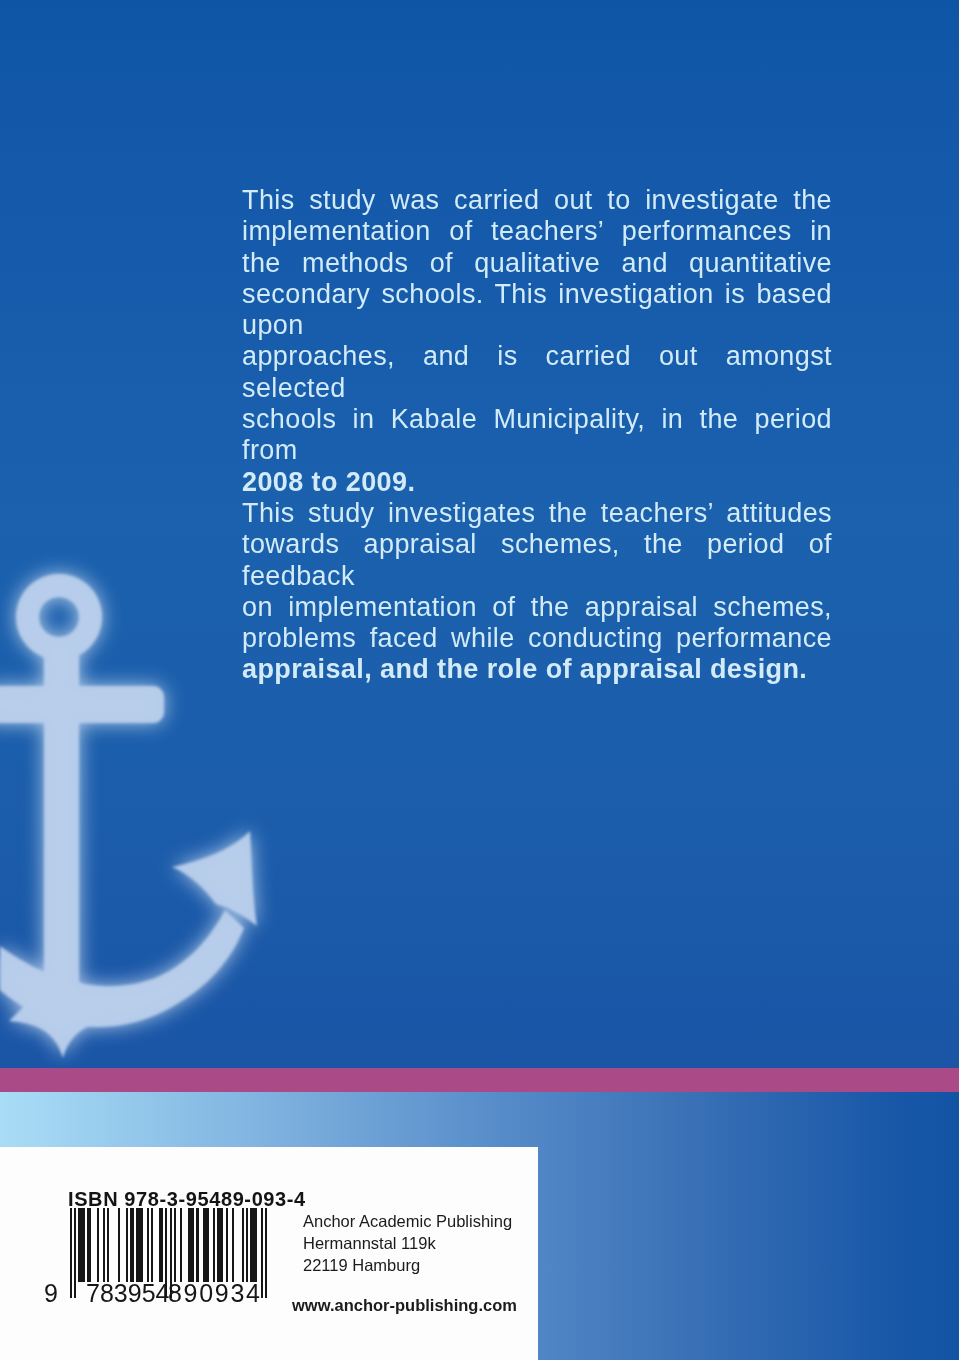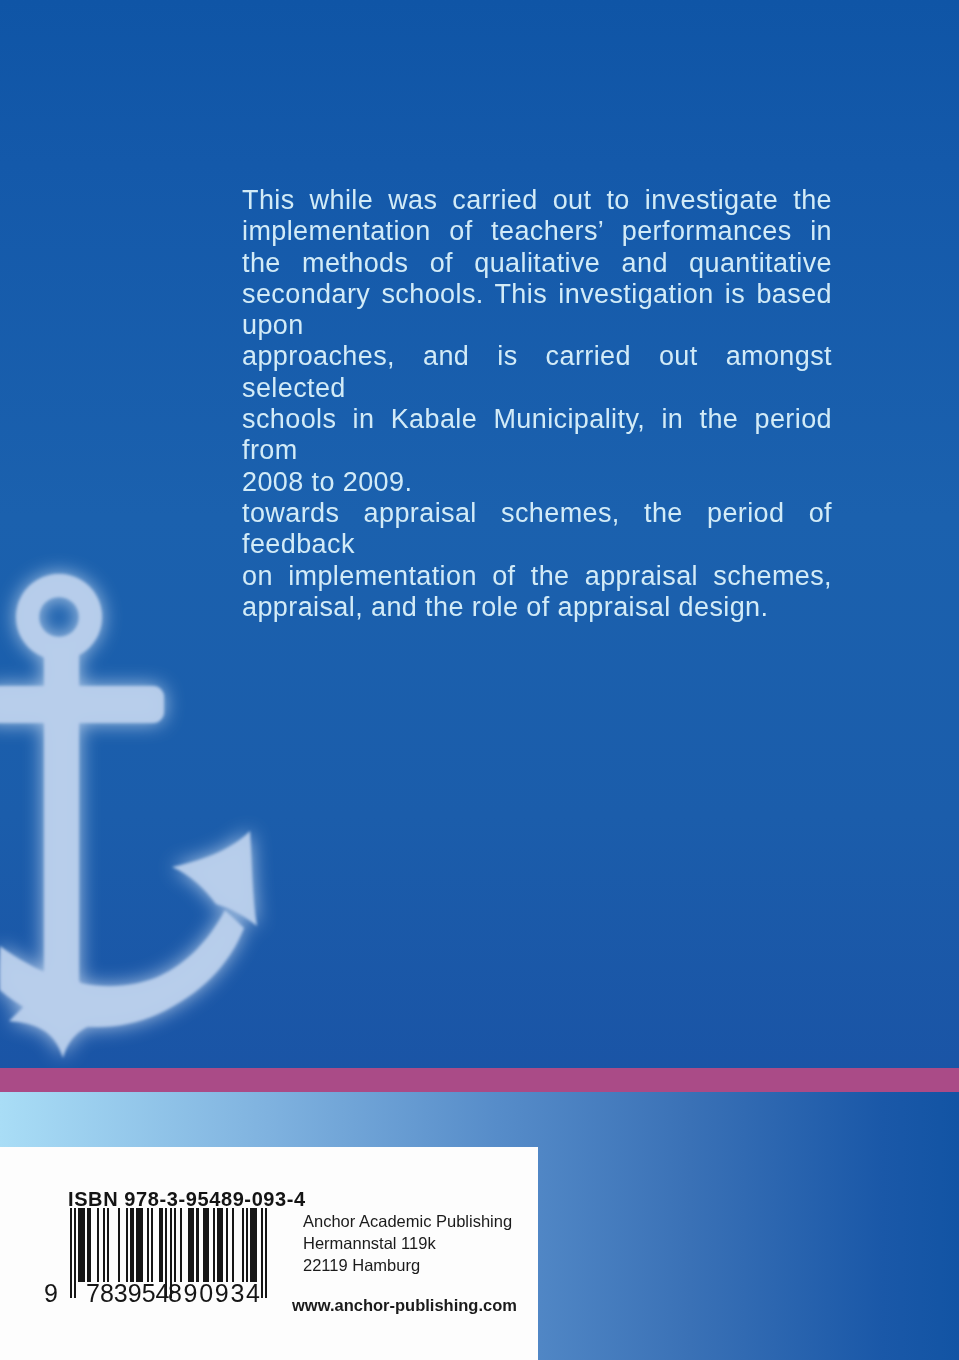--- a/index.html
+++ b/index.html
@@ -16,21 +16,21 @@
   #synopsis {
     position: absolute;
     left: 242px; top: 185px; width: 590px;
     color: #d2ebf7;
     font-size: 27px;
     line-height: 31.3px;
     letter-spacing: 0.4px;
     font-weight: 400;
   }
   .syn-line { text-align: justify; text-align-last: justify; white-space: normal; }
-  .syn-line.last { text-align: left; text-align-last: left; }
+  .syn-line.last { text-align: left; text-align-last: left; font-weight: bold; }
 
   
   svg.anchor {
     position: absolute; left: 0; top: 545px;
     width: 320px; height: 540px;
     overflow: visible;
   }
 
   
   #accent-stripe {
@@ -74,29 +74,31 @@
     position: absolute; left: 292px; top: 1296px;
     color: #1b1b1b; font-size: 16.5px; font-weight: bold;
   }
 </style>
 </head>
 <body>
 
 <div id="cover">
 
   <div id="synopsis">
-      <div class="syn-line">This while was carried out to investigate the</div>
+      <div class="syn-line">This study was carried out to investigate the</div>
       <div class="syn-line">implementation of teachers’ performances in</div>
       <div class="syn-line">the methods of qualitative and quantitative</div>
       <div class="syn-line">secondary schools. This investigation is based upon</div>
       <div class="syn-line">approaches, and is carried out amongst selected</div>
       <div class="syn-line">schools in Kabale Municipality, in the period from</div>
       <div class="syn-line last">2008 to 2009.</div>
+      <div class="syn-line">This study investigates the teachers’ attitudes</div>
       <div class="syn-line">towards appraisal schemes, the period of feedback</div>
       <div class="syn-line">on implementation of the appraisal schemes,</div>
+      <div class="syn-line">problems faced while conducting performance</div>
       <div class="syn-line last">appraisal, and the role of appraisal design.</div>
     </div>
 
   <svg class="anchor" viewBox="0 0 320 540" aria-hidden="true">
     <defs>
       <filter id="glow" x="-60%" y="-60%" width="220%" height="220%">
         <feGaussianBlur stdDeviation="10"></feGaussianBlur>
       </filter>
       <filter id="soft" x="-30%" y="-30%" width="160%" height="160%">
         <feGaussianBlur stdDeviation="1.6"></feGaussianBlur>

